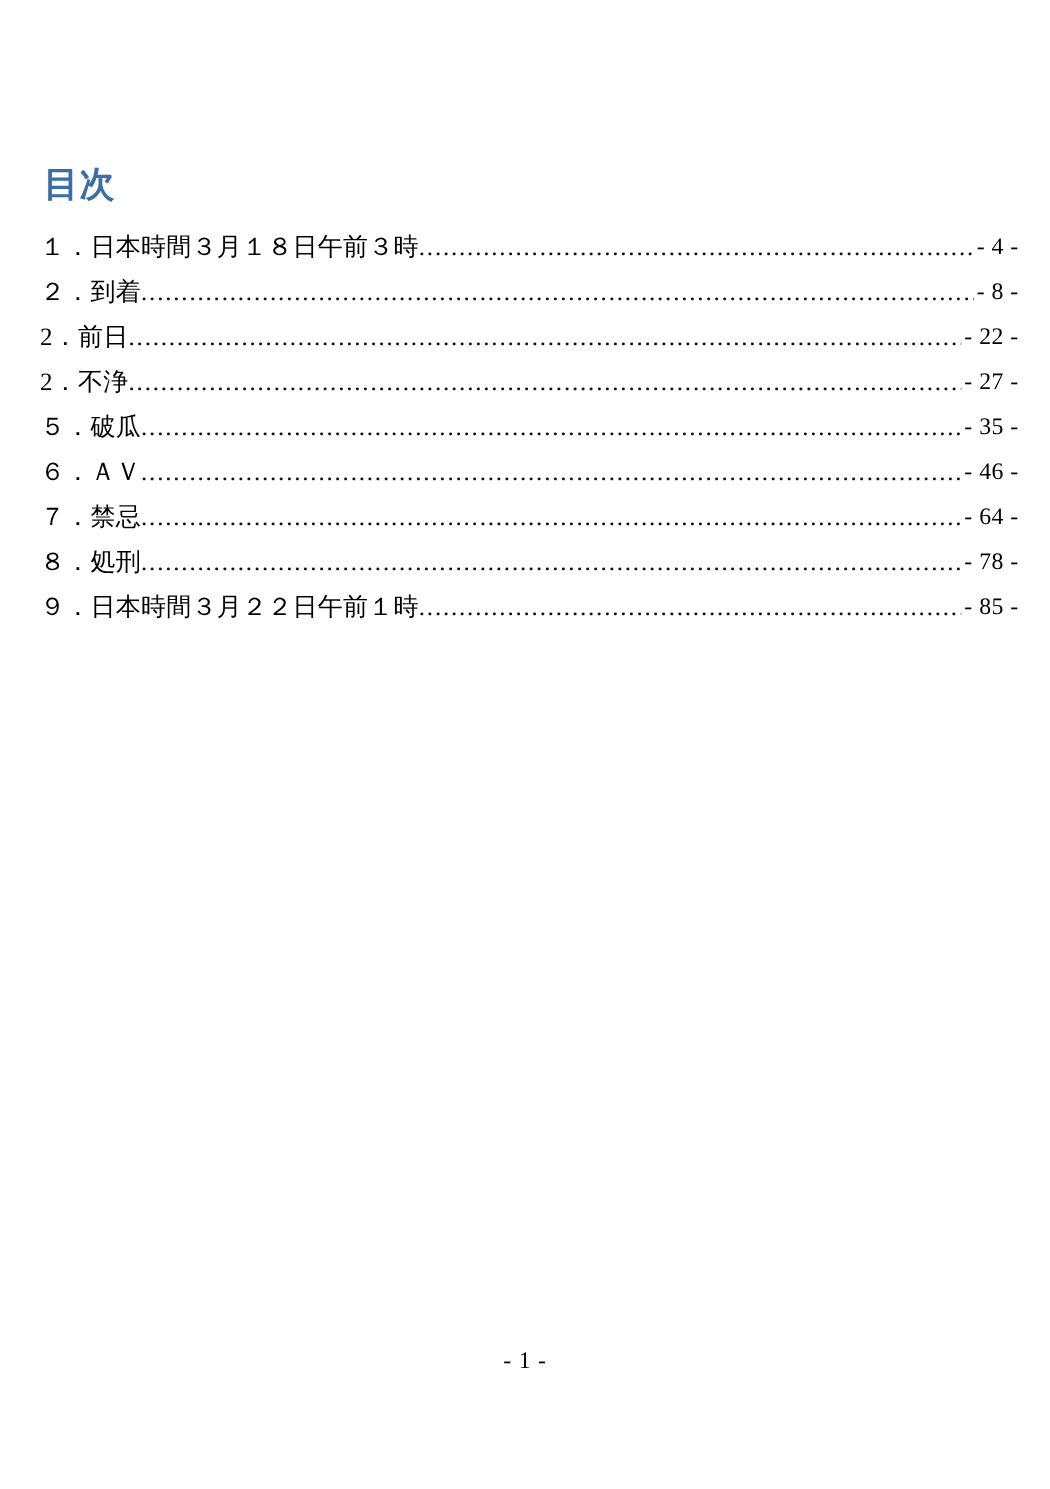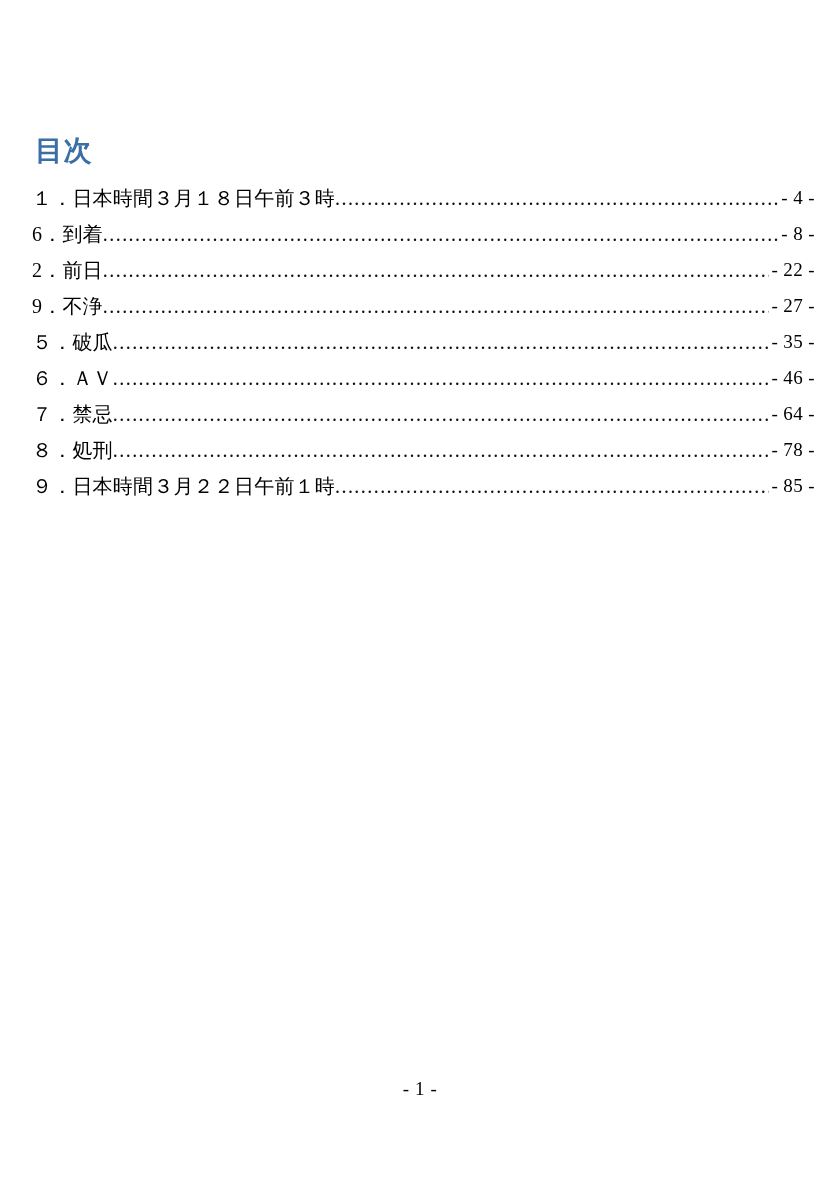--- a/index.html
+++ b/index.html
@@ -29,21 +29,21 @@
     left: 30px;
     top: 0;
     width: 785px;
   }
 
   
   .toc-heading {
     position: absolute;
     left: 5px;
     top: 136px;
-    font-family: Liberation Sans, sans-serif;
+    font-family: Liberation Mono, monospace;
     font-size: 28px;
     font-weight: bold;
     color: #3a6ea5;
     letter-spacing: 0.5px;
     line-height: 1.1;
     white-space: nowrap;
   }
 
   
   .toc-list {
@@ -124,31 +124,31 @@
 
     <div class="toc-heading">目次</div>
 
     <ul class="toc-list" id="toc-list">
         <li class="toc-row">
           <span class="toc-title">１．日本時間３月１８日午前３時</span>
           <span class="toc-dots"></span>
           <span class="toc-page">- 4 -</span>
         </li>
         <li class="toc-row">
-          <span class="toc-title">6．到着</span>
+          <span class="toc-title">２．到着</span>
           <span class="toc-dots"></span>
           <span class="toc-page">- 8 -</span>
         </li>
         <li class="toc-row">
           <span class="toc-title">2．前日</span>
           <span class="toc-dots"></span>
           <span class="toc-page">- 22 -</span>
         </li>
         <li class="toc-row">
-          <span class="toc-title">9．不浄</span>
+          <span class="toc-title">2．不浄</span>
           <span class="toc-dots"></span>
           <span class="toc-page">- 27 -</span>
         </li>
         <li class="toc-row">
           <span class="toc-title">５．破瓜</span>
           <span class="toc-dots"></span>
           <span class="toc-page">- 35 -</span>
         </li>
         <li class="toc-row">
           <span class="toc-title">６．ＡＶ</span>

